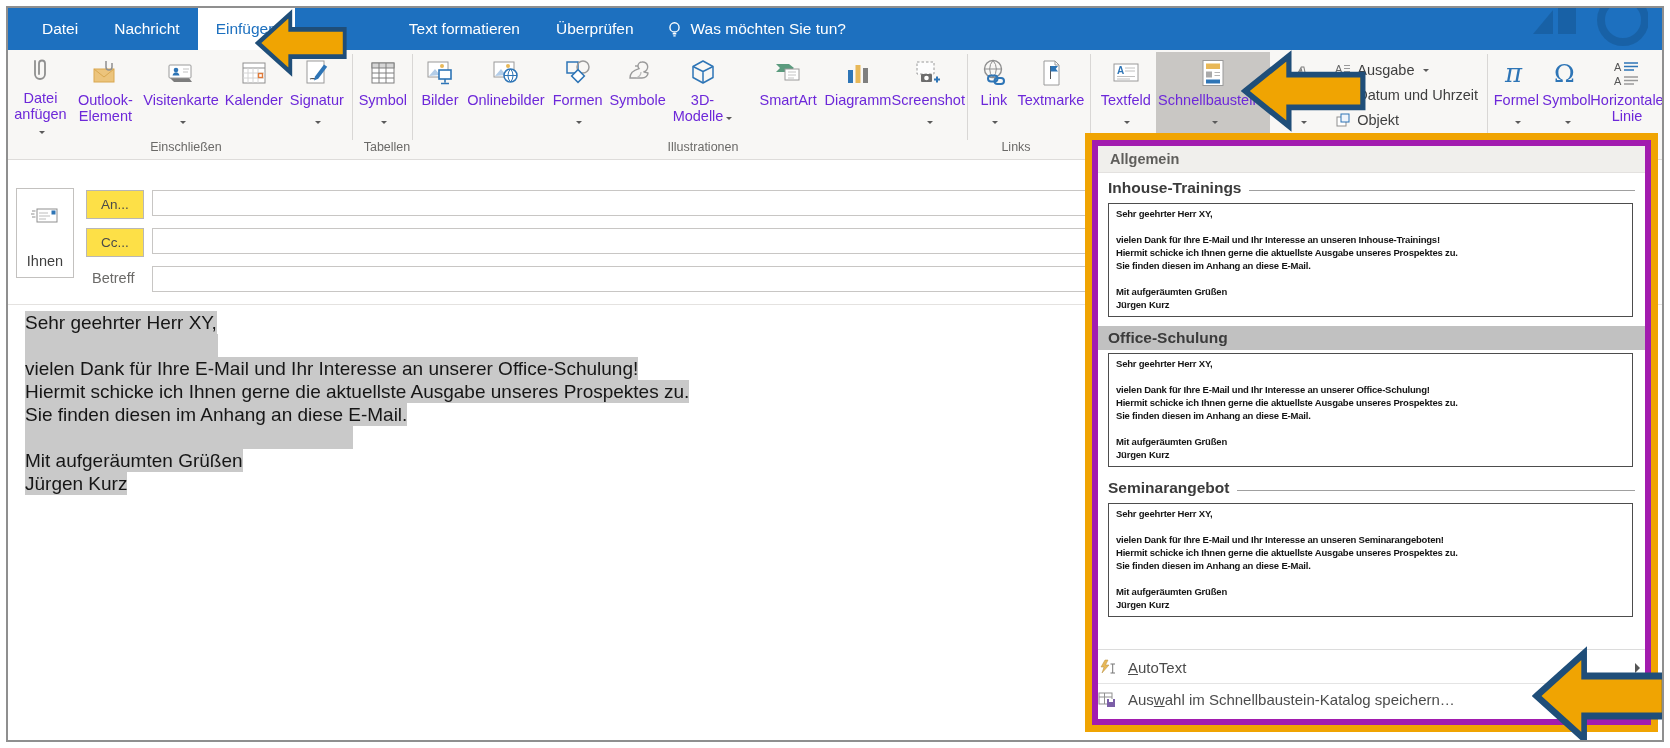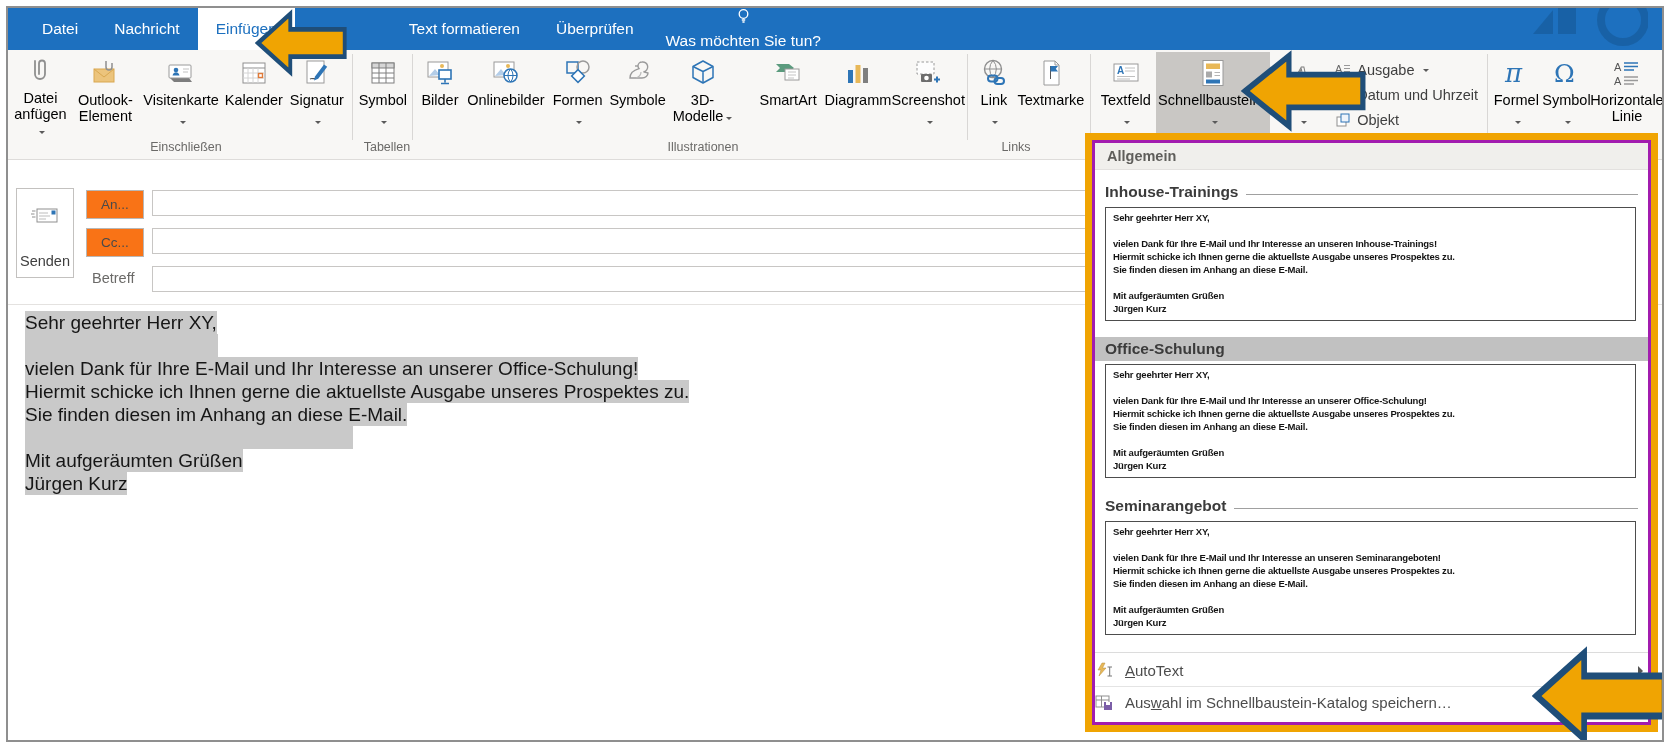--- a/index.html
+++ b/index.html
@@ -4,54 +4,54 @@
 <style>
   html,body{margin:0;padding:0;background:#fff;font-family:"Liberation Sans",sans-serif;}
   .screen{position:relative;width:1670px;height:748px;background:#fff;overflow:hidden;}
   .frame{position:absolute;left:6px;top:6px;width:1654px;height:732px;border:2px solid #8f8f8f;background:#fff;overflow:hidden;}
 
   
   .tabbar{position:absolute;left:0;top:0;width:100%;height:42px;background:#1d70bf;display:flex;align-items:stretch;padding-left:16px;box-sizing:border-box;}
   .tab{display:flex;align-items:center;padding:0 18px;color:#fff;font-size:15.5px;cursor:default;}
   .tab.active{background:#fff;color:#1d70bf;}
   .tab-spacer{width:96px;}
-  .tellme{display:flex;align-items:center;gap:8px;color:#fff;font-size:15.5px;padding:0 14px;flex-direction:column;}
+  .tellme{display:flex;align-items:center;gap:8px;color:#fff;font-size:15.5px;padding:0 14px;}
   .logo-blob{position:absolute;right:14px;top:-18px;width:120px;height:60px;opacity:.5;}
 
   
   .ribbon{position:absolute;left:0;top:42px;width:100%;height:110px;background:#f8f7f5;border-bottom:1px solid #dedcda;box-sizing:border-box;}
   .rrow{display:flex;align-items:flex-start;padding:2px 0 0 2px;}
   .rbtn{display:flex;flex-direction:column;align-items:center;padding-top:2px;height:86px;box-sizing:border-box;}
   .rbtn.pressed{background:#c9c7c4;}
   .ric{height:38px;display:flex;align-items:center;justify-content:center;}
-  .rlbl{font-size:14.5px;line-height:16px;color:#000000;text-align:center;white-space:normal;}
+  .rlbl{font-size:14.5px;line-height:16px;color:#6d28d9;text-align:center;white-space:normal;}
   .car{display:inline-block;width:0;height:0;border:3.5px solid transparent;border-top-color:#5a5a5a;margin-left:3px;position:relative;top:2px;}
   .car-row{margin-top:3px;height:8px;}
   .rsep{width:1px;height:86px;background:#d9d7d5;margin:2px 4px 0 4px;}
   .rgap{width:18px;}
   .grplbl{position:absolute;top:90px;transform:translateX(-50%);font-size:12.5px;color:#6b6a68;}
   .smallcol{display:flex;flex-direction:column;justify-content:flex-start;gap:5px;padding-top:8px;width:150px;}
   .smi{display:flex;align-items:center;gap:6px;font-size:14.5px;color:#3f3f3f;height:20px;}
 
   
   .send-btn{position:absolute;left:8px;top:180px;width:58px;height:90px;border:1px solid #c3c1bf;background:#fff;display:flex;flex-direction:column;align-items:center;justify-content:space-between;padding:12px 0 8px;box-sizing:border-box;font-size:14.5px;color:#3f3f3f;}
-  .addr-btn{position:absolute;left:78px;width:56px;height:27px;border:1px solid #b9b7b5;background:#f97316;display:flex;align-items:center;justify-content:center;font-size:13.5px;color:#4a4a4a;}
+  .addr-btn{position:absolute;left:78px;width:56px;height:27px;border:1px solid #b9b7b5;background:#fde047;display:flex;align-items:center;justify-content:center;font-size:13.5px;color:#4a4a4a;}
   .fld{position:absolute;left:144px;width:1396px;height:26px;border:1px solid #c8c6c4;background:#fff;box-sizing:border-box;font-size:14px;padding:0 6px;outline:none;font-family:"Liberation Sans",sans-serif;}
   .subj-lbl{position:absolute;left:84px;top:262px;font-size:14.5px;color:#6b6a68;}
   .hdr-divider{position:absolute;left:0;top:296px;width:100%;height:1px;background:#e4e2e0;}
 
   
   .mailbody{position:absolute;left:17px;top:303px;font-size:19px;line-height:23px;color:#161616;}
   .hl{display:table;background:#c9c9c9;white-space:pre;}
   .hl.blank1{width:193px;height:23px;}
   .hl.blank2{width:328px;height:23px;}
 
   
   .qp{position:absolute;left:1077px;top:125px;width:573px;height:599px;border:7px solid #f0a402;box-sizing:border-box;background:#f0a402;z-index:40;}
-  .qp-inner{width:100%;height:100%;background:#fff;border:3px solid #a21caf;box-sizing:border-box;display:flex;flex-direction:column;overflow:hidden;gap:7px;}
+  .qp-inner{width:100%;height:100%;background:#fff;border:6px solid #a21caf;box-sizing:border-box;display:flex;flex-direction:column;overflow:hidden;}
   .qp-header{background:#f0efec;color:#5f5e5b;font-weight:bold;font-size:14.5px;padding:5px 12px;border-bottom:1px solid #e3e1df;}
   .qp-entry{padding:3px 10px 0 10px;}
   .qp-titlerow{display:flex;align-items:center;gap:8px;height:24px;}
   .qp-title{font-weight:bold;font-size:15.5px;color:#3b3b3b;white-space:nowrap;}
   .qp-rule{flex:1;height:1px;background:#a0a0a0;margin-top:5px;}
   .qp-entry.selected .qp-titlerow{background:#c1c1c1;margin:0 -10px;padding:0 10px;}
   .qp-box{border:1px solid #4d4d4d;margin:3px 2px 6px 0;padding:4px 7px;background:#fff;}
   .pline{height:13px;font-size:9.5px;font-weight:bold;color:#141414;white-space:nowrap;overflow:hidden;letter-spacing:-0.2px;}
   .qp-menu{margin-top:auto;border-top:1px solid #dcdcdc;padding:2px 0 4px;}
   .qp-mi{display:flex;align-items:center;gap:12px;height:31px;font-size:15px;color:#4c4c4c;}
@@ -375,21 +375,21 @@
     <div class="grplbl" style="left:1008px">Links</div>
   </div>
 
   <div class="send-btn">
     <svg width="34" height="30" viewBox="0 0 34 30">
           <rect x="9" y="8" width="20" height="13" fill="#fff" stroke="#8f8f8f"></rect>
           <path d="M11 12h9M11 15h11M11 18h7" stroke="#bdbdbd"></path>
           <rect x="23.5" y="9.5" width="4" height="4" fill="#2e75b6"></rect>
           <path d="M4 10h3.5M3 13h3.5M4 16h3.5" stroke="#8f8f8f"></path>
         </svg>
-    <span>Senden</span>
+    <span>Ihnen</span>
   </div>
   <div class="addr-btn" style="top:182px">
         <span>An...</span>
       </div>
   <div class="addr-btn" style="top:220px">
         <span>Cc...</span>
       </div>
   <div class="subj-lbl">Betreff</div>
   <input class="fld" style="top: 182px;" value="">
   <input class="fld" style="top: 220px;" value="">

